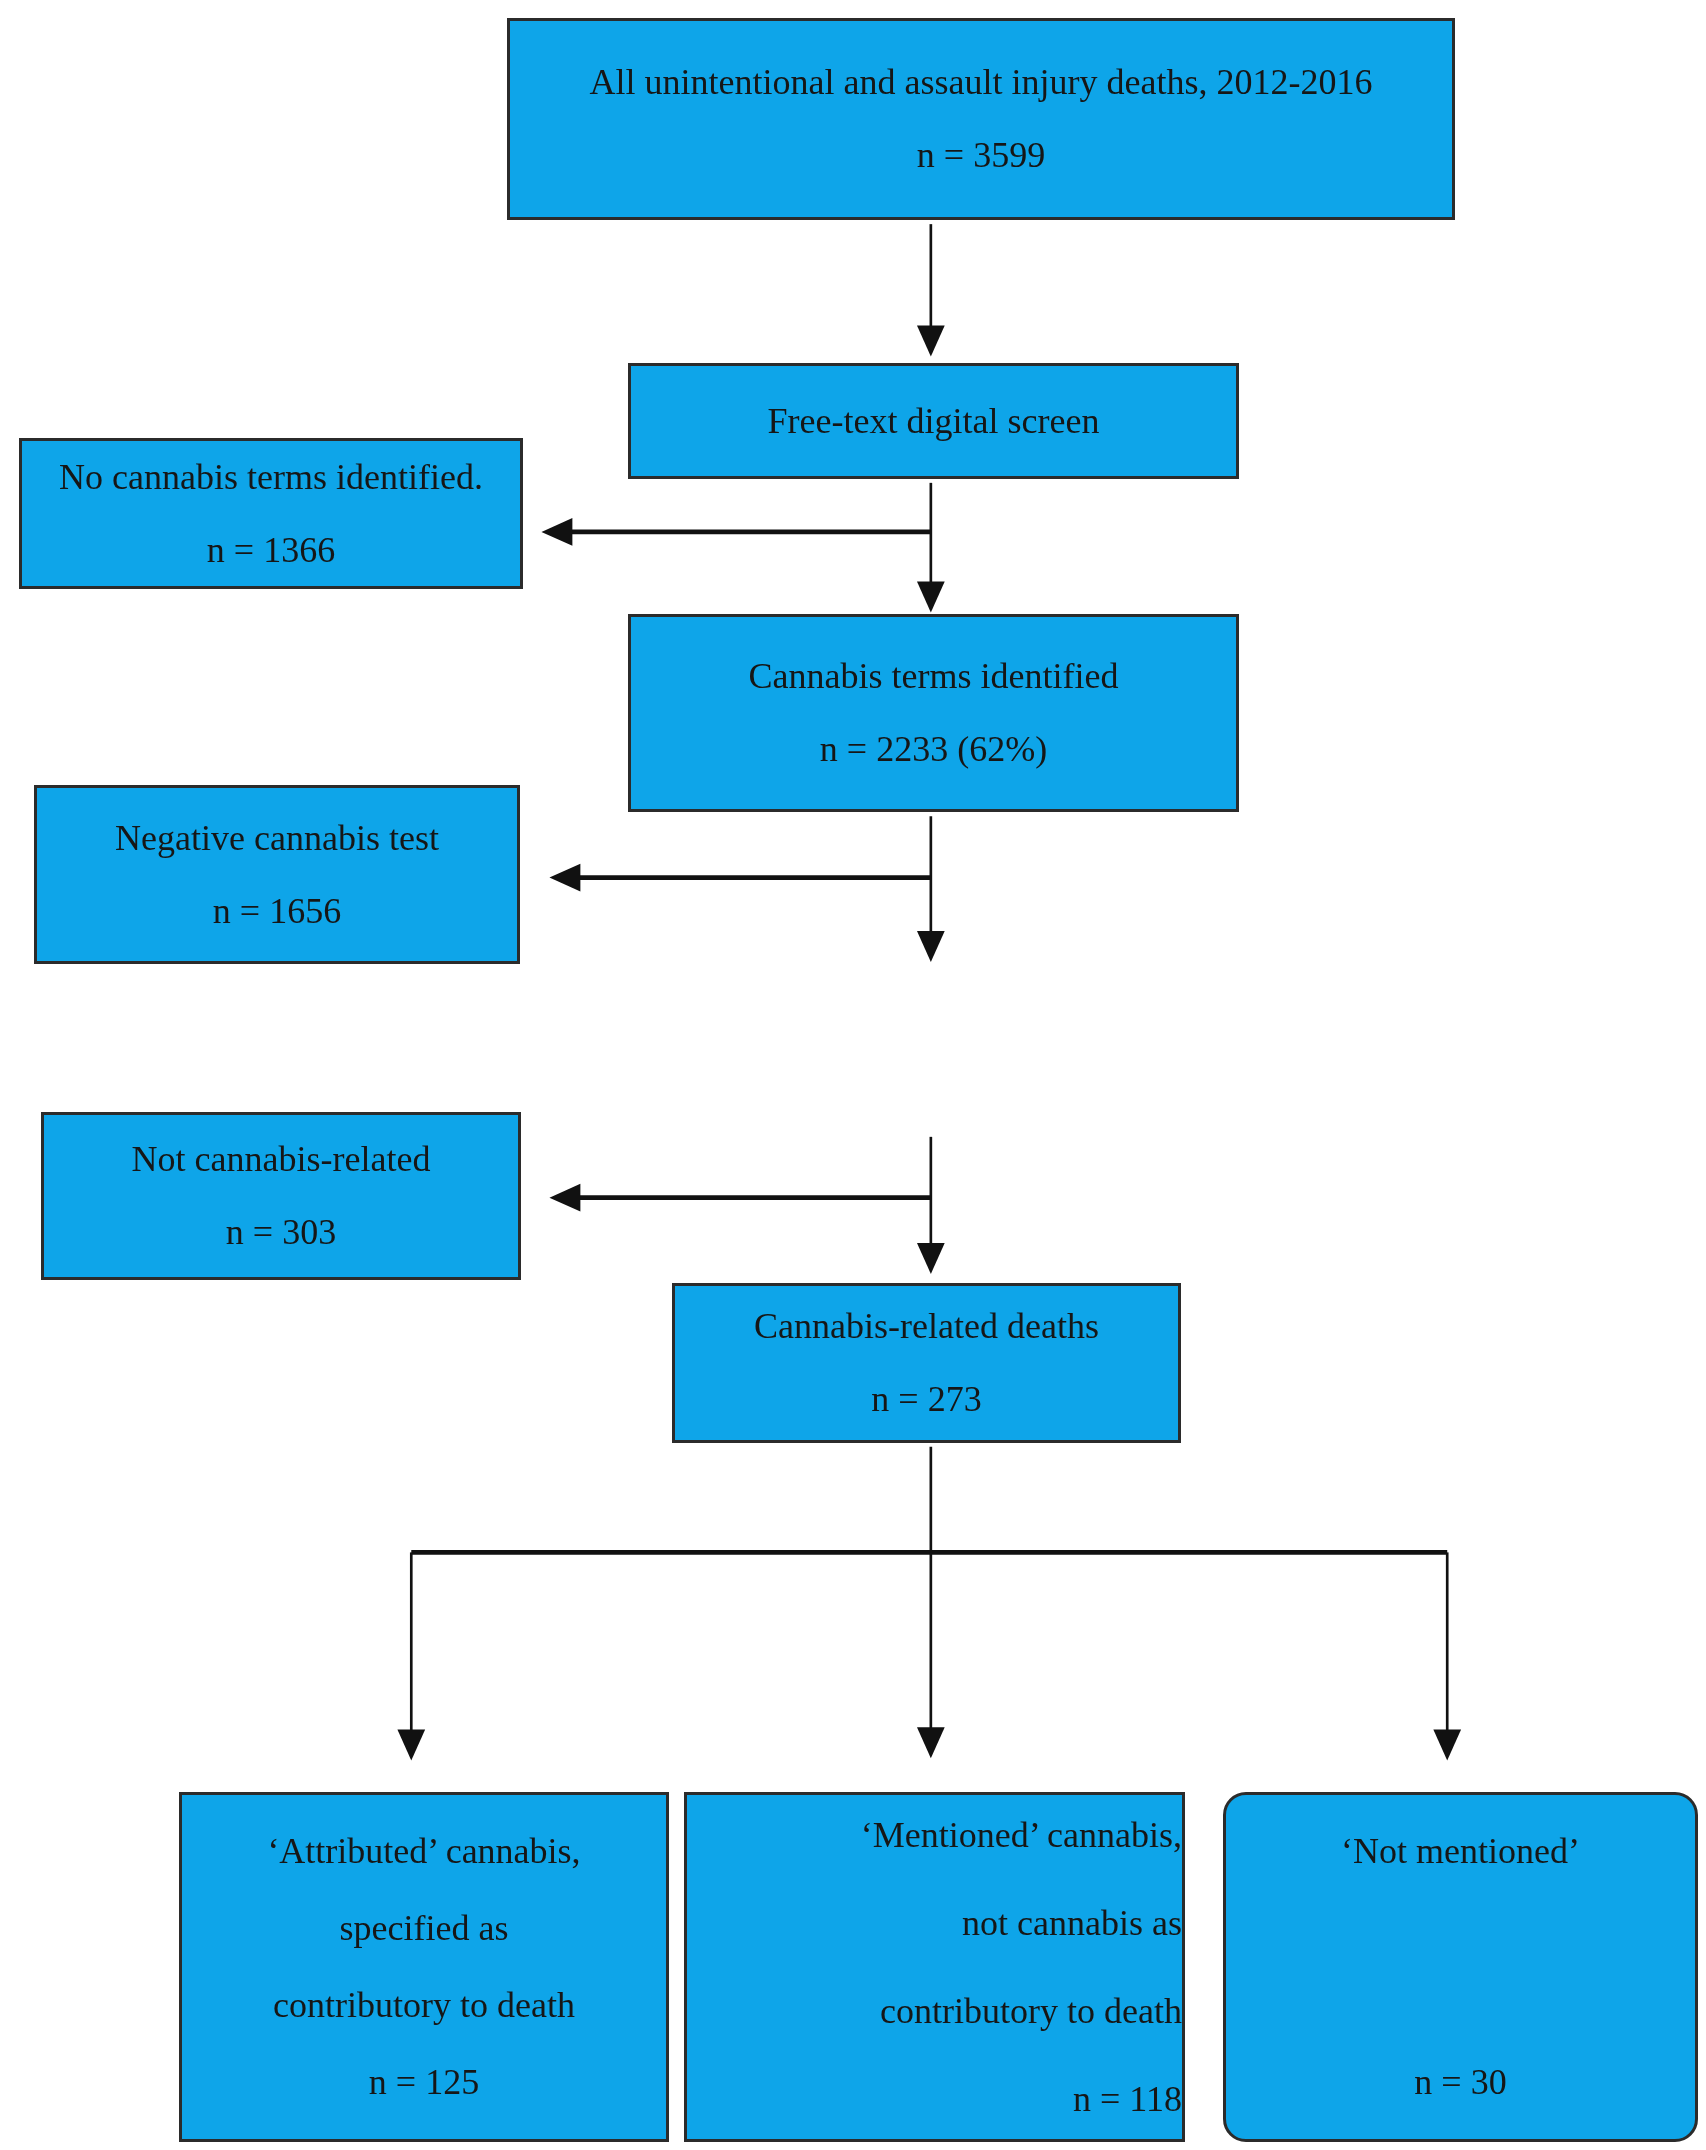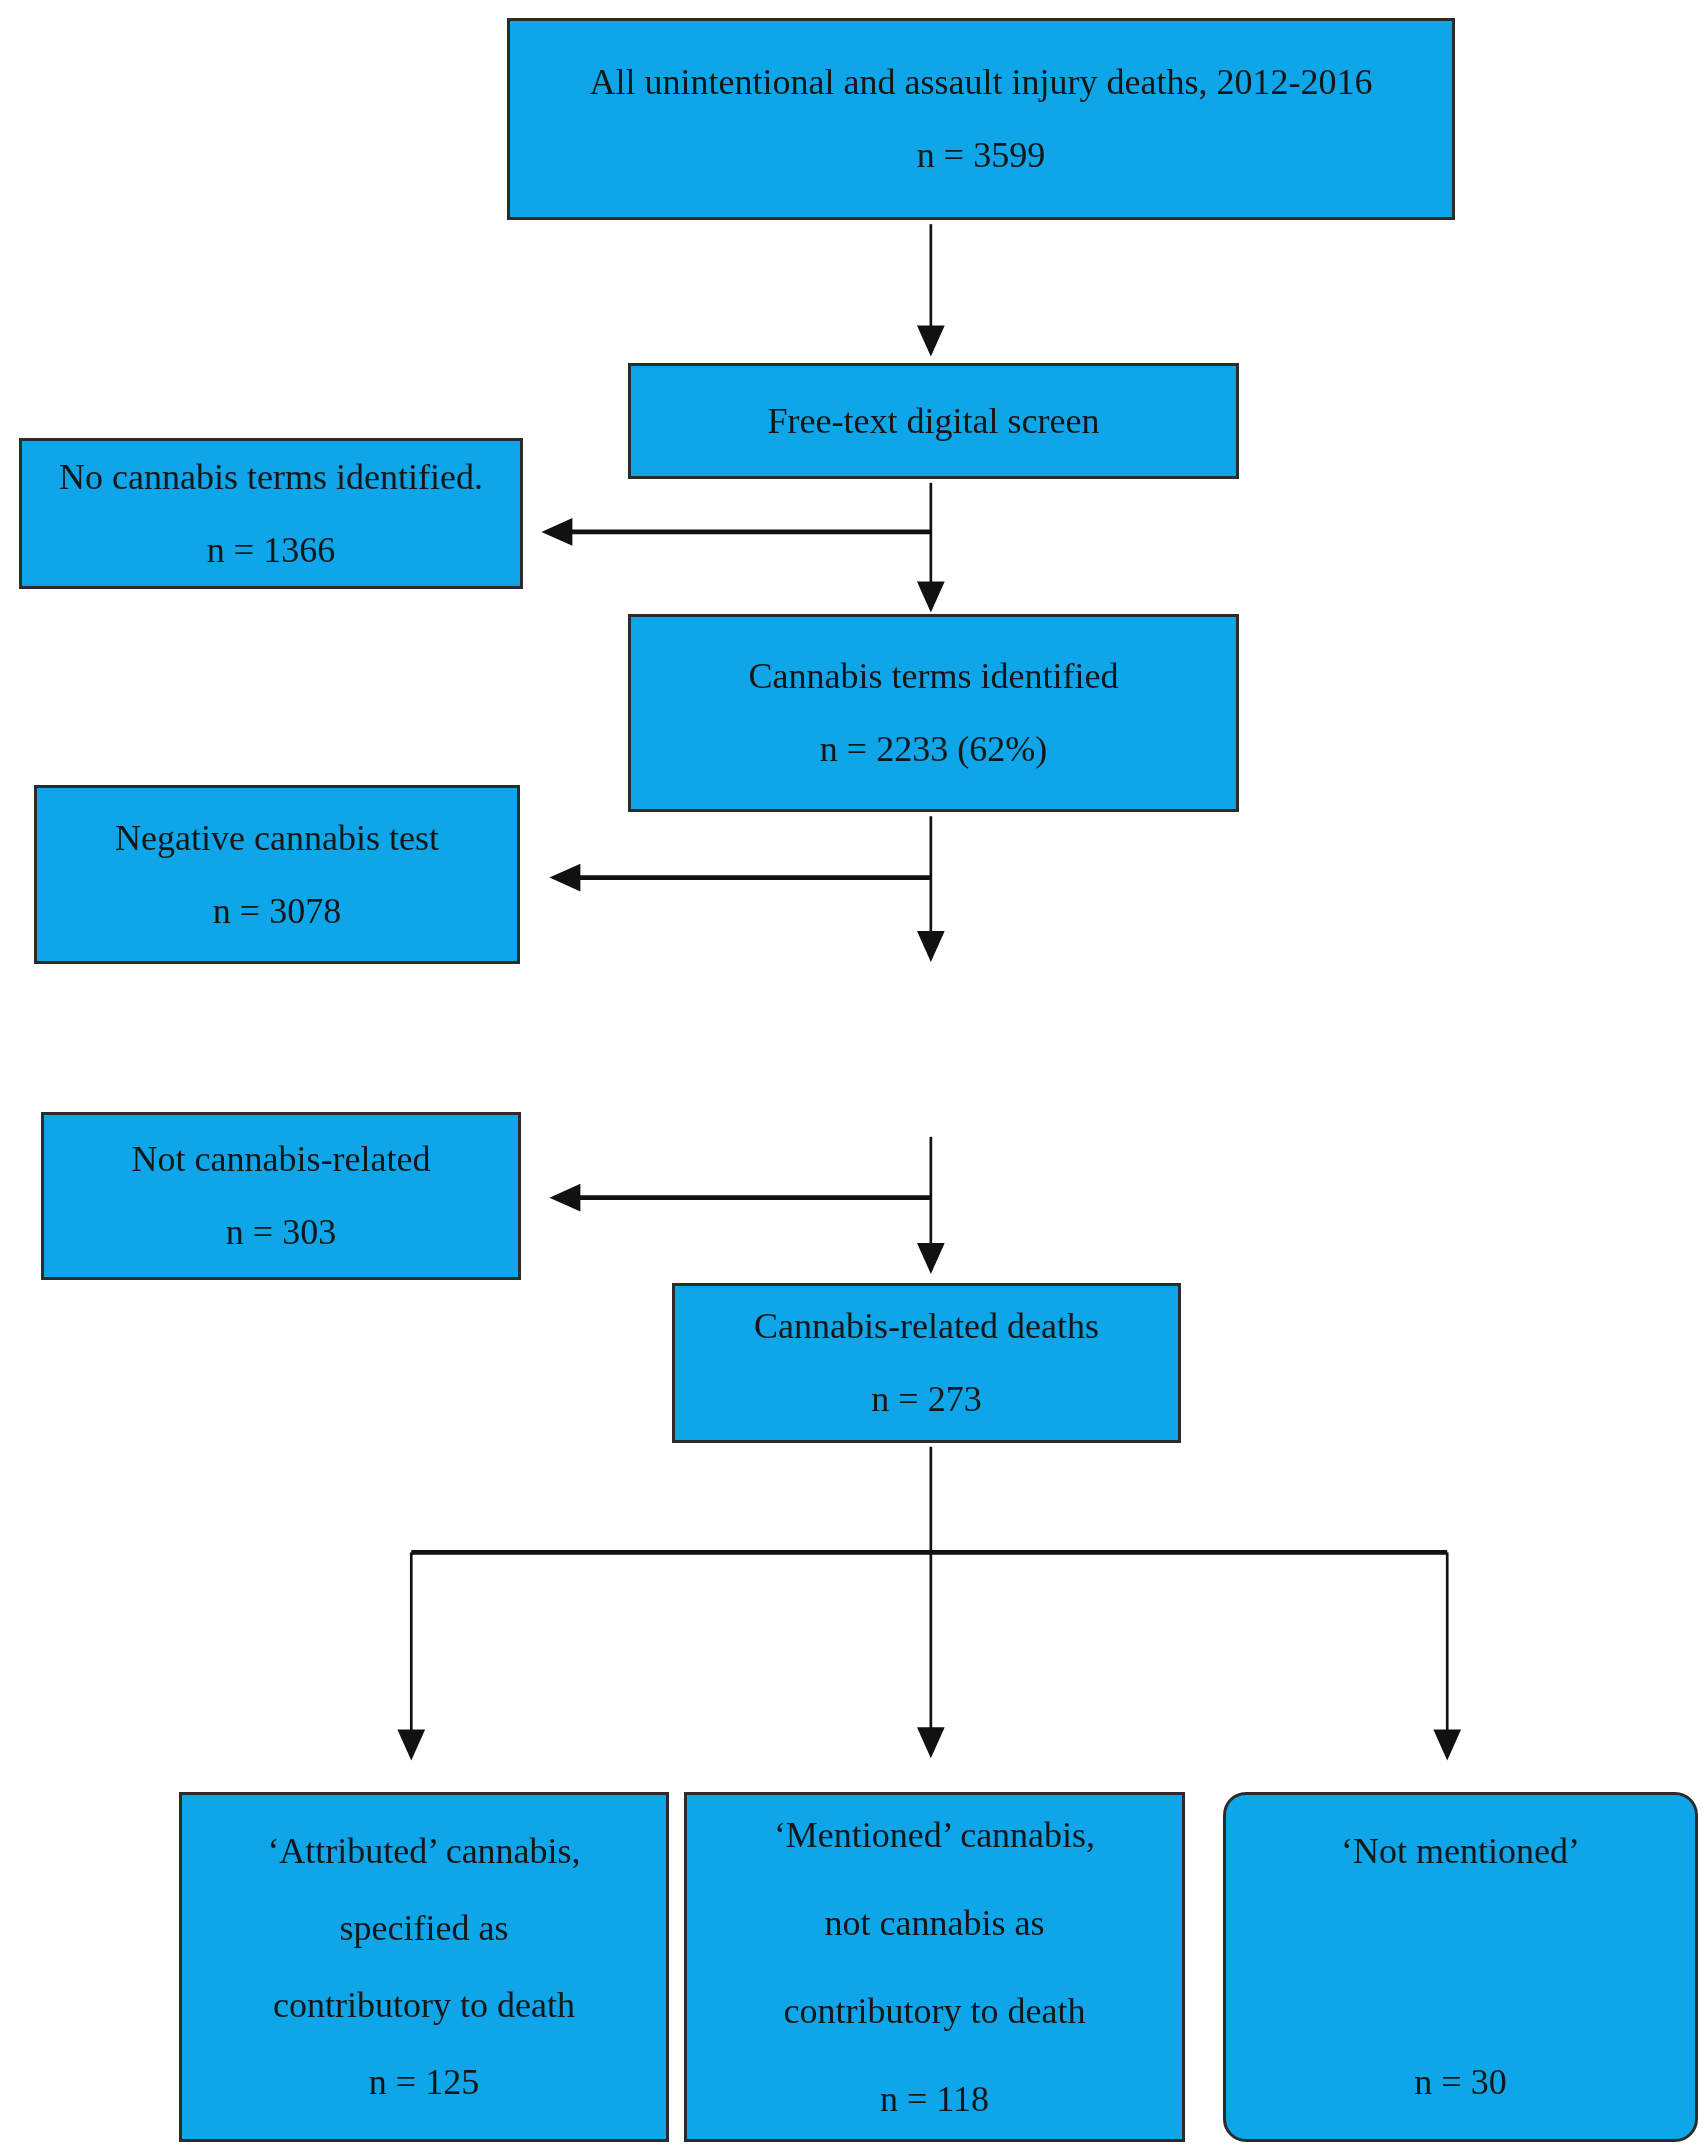--- a/index.html
+++ b/index.html
@@ -49,21 +49,21 @@
   #box-screen           { left: 628px; top: 363px;  width: 611px; height: 116px; }
   #box-terms            { left: 628px; top: 614px; width: 611px; height: 198px; }
   #box-review           { left: 677px; top: 968px; width: 504px;  height: 165px; }
   #box-related          { left: 672px; top: 1283px; width: 509px;  height: 160px; }
   
   #box-no-terms         { left: 19px;   top: 438px;  width: 504px;  height: 151px; }
   #box-negative         { left: 34px;   top: 785px; width: 486px;  height: 179px; }
   #box-not-related      { left: 41px;   top: 1112px; width: 480px;  height: 168px; }
   
   #box-attributed       { left: 179px;  top: 1792px; width: 490px;  height: 350px; gap: 32px; }
-  #box-mentioned        { left: 684px; top: 1792px; width: 501px;  height: 350px; gap: 43px; }
+  #box-mentioned        { left: 684px; top: 1792px; width: 501px;  height: 350px; gap: 43px; align-items: flex-end; }
   #box-not-mentioned    { left: 1223px; top: 1792px; width: 475px;  height: 350px; gap: 32px; border-radius: 23px; }
 </style>
 </head>
 <body>
 
 <div id="stage">
 
   <svg id="connectors" viewBox="0 0 3200 4032" xmlns="http://www.w3.org/2000/svg">
     <g>
       <line x1="1745" y1="420" x2="1745" y2="612" stroke="#111111" stroke-width="5"></line>
@@ -124,21 +124,21 @@
     <div class="line">n = 1366</div>
   </div>
 
   <div class="box" id="box-terms">
     <div class="line">Cannabis terms identified</div>
     <div class="line">n = 2233 (62%)</div>
   </div>
 
   <div class="box" id="box-negative">
     <div class="line">Negative cannabis test</div>
-    <div class="line">n = 3078</div>
+    <div class="line">n = 1656</div>
   </div>
 
 
   <div class="box" id="box-not-related">
     <div class="line">Not cannabis-related</div>
     <div class="line">n = 303</div>
   </div>
 
   <div class="box" id="box-related">
     <div class="line">Cannabis-related deaths</div>

